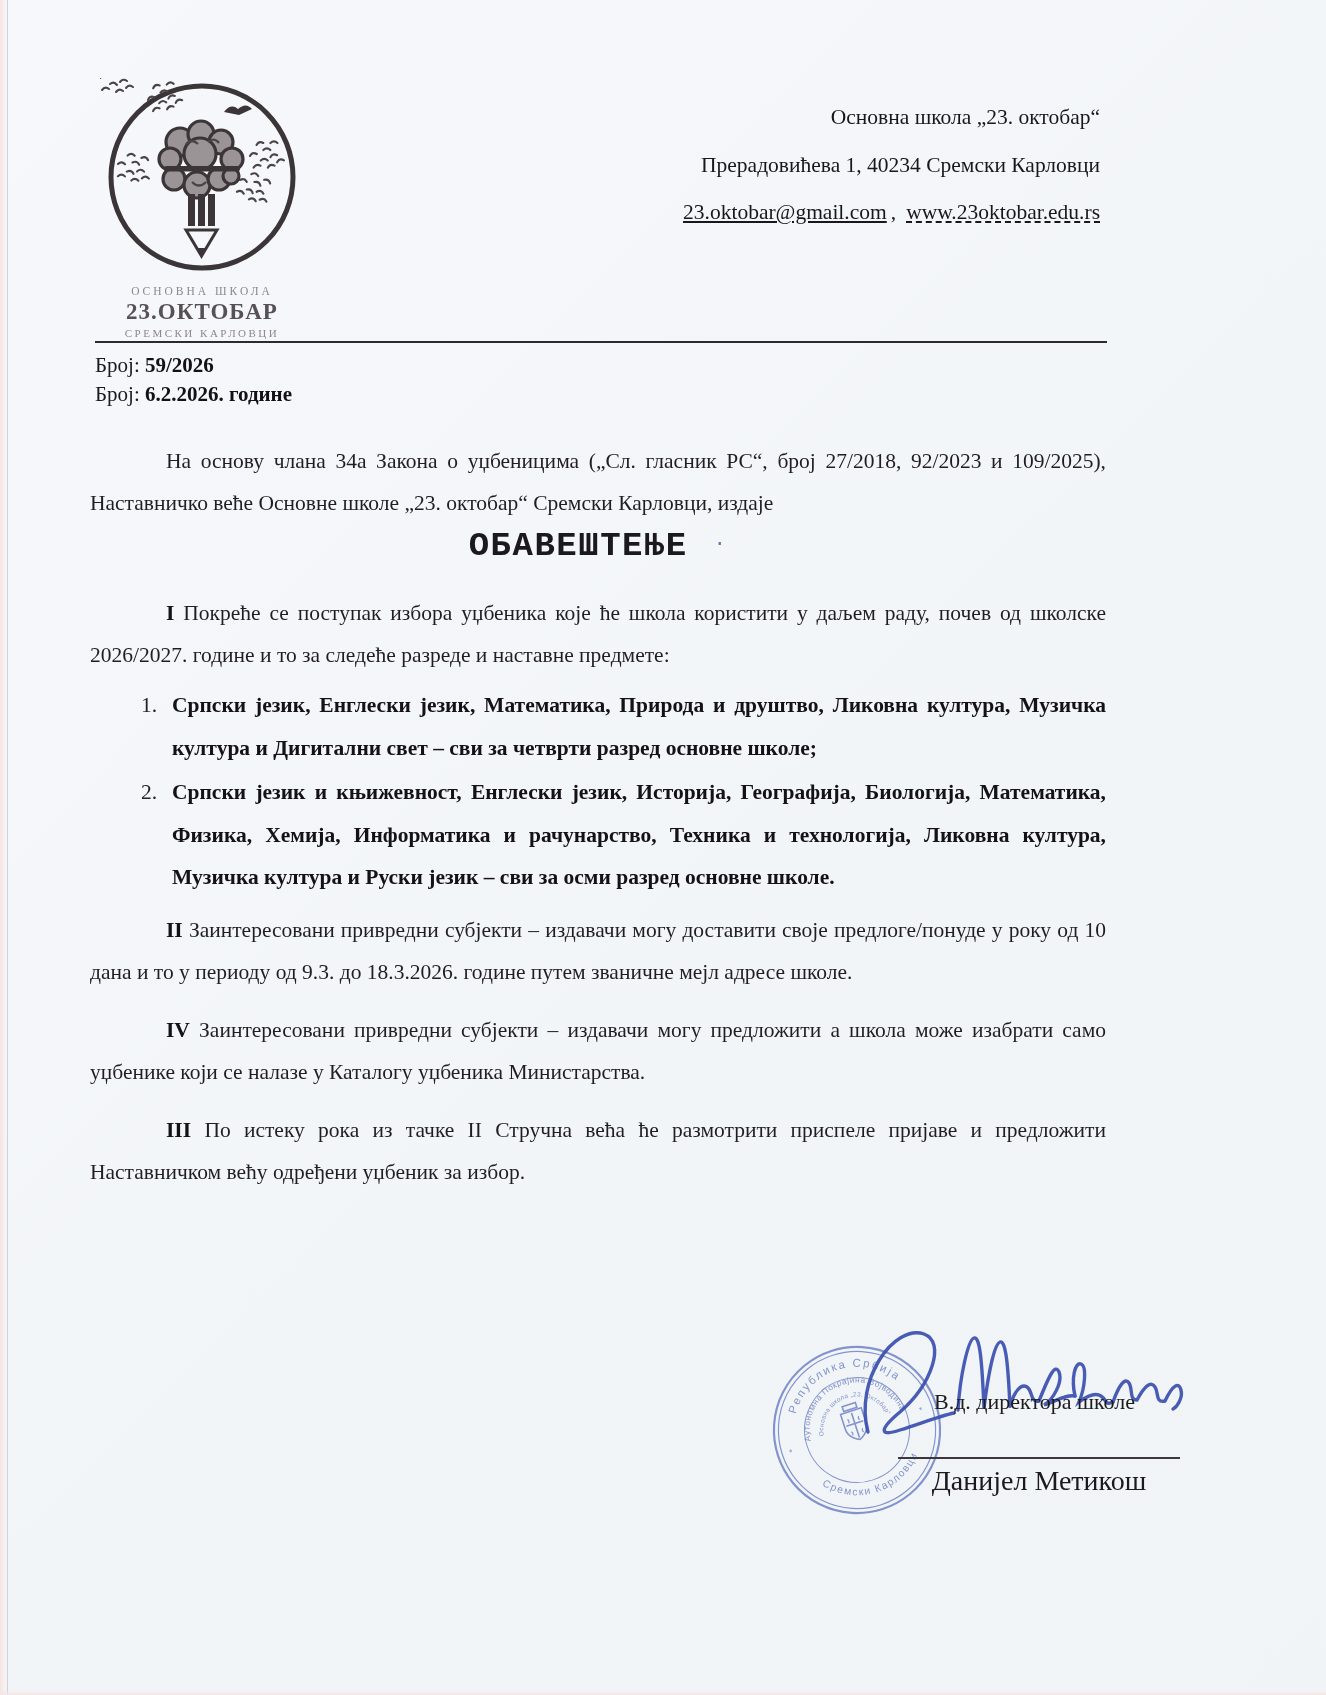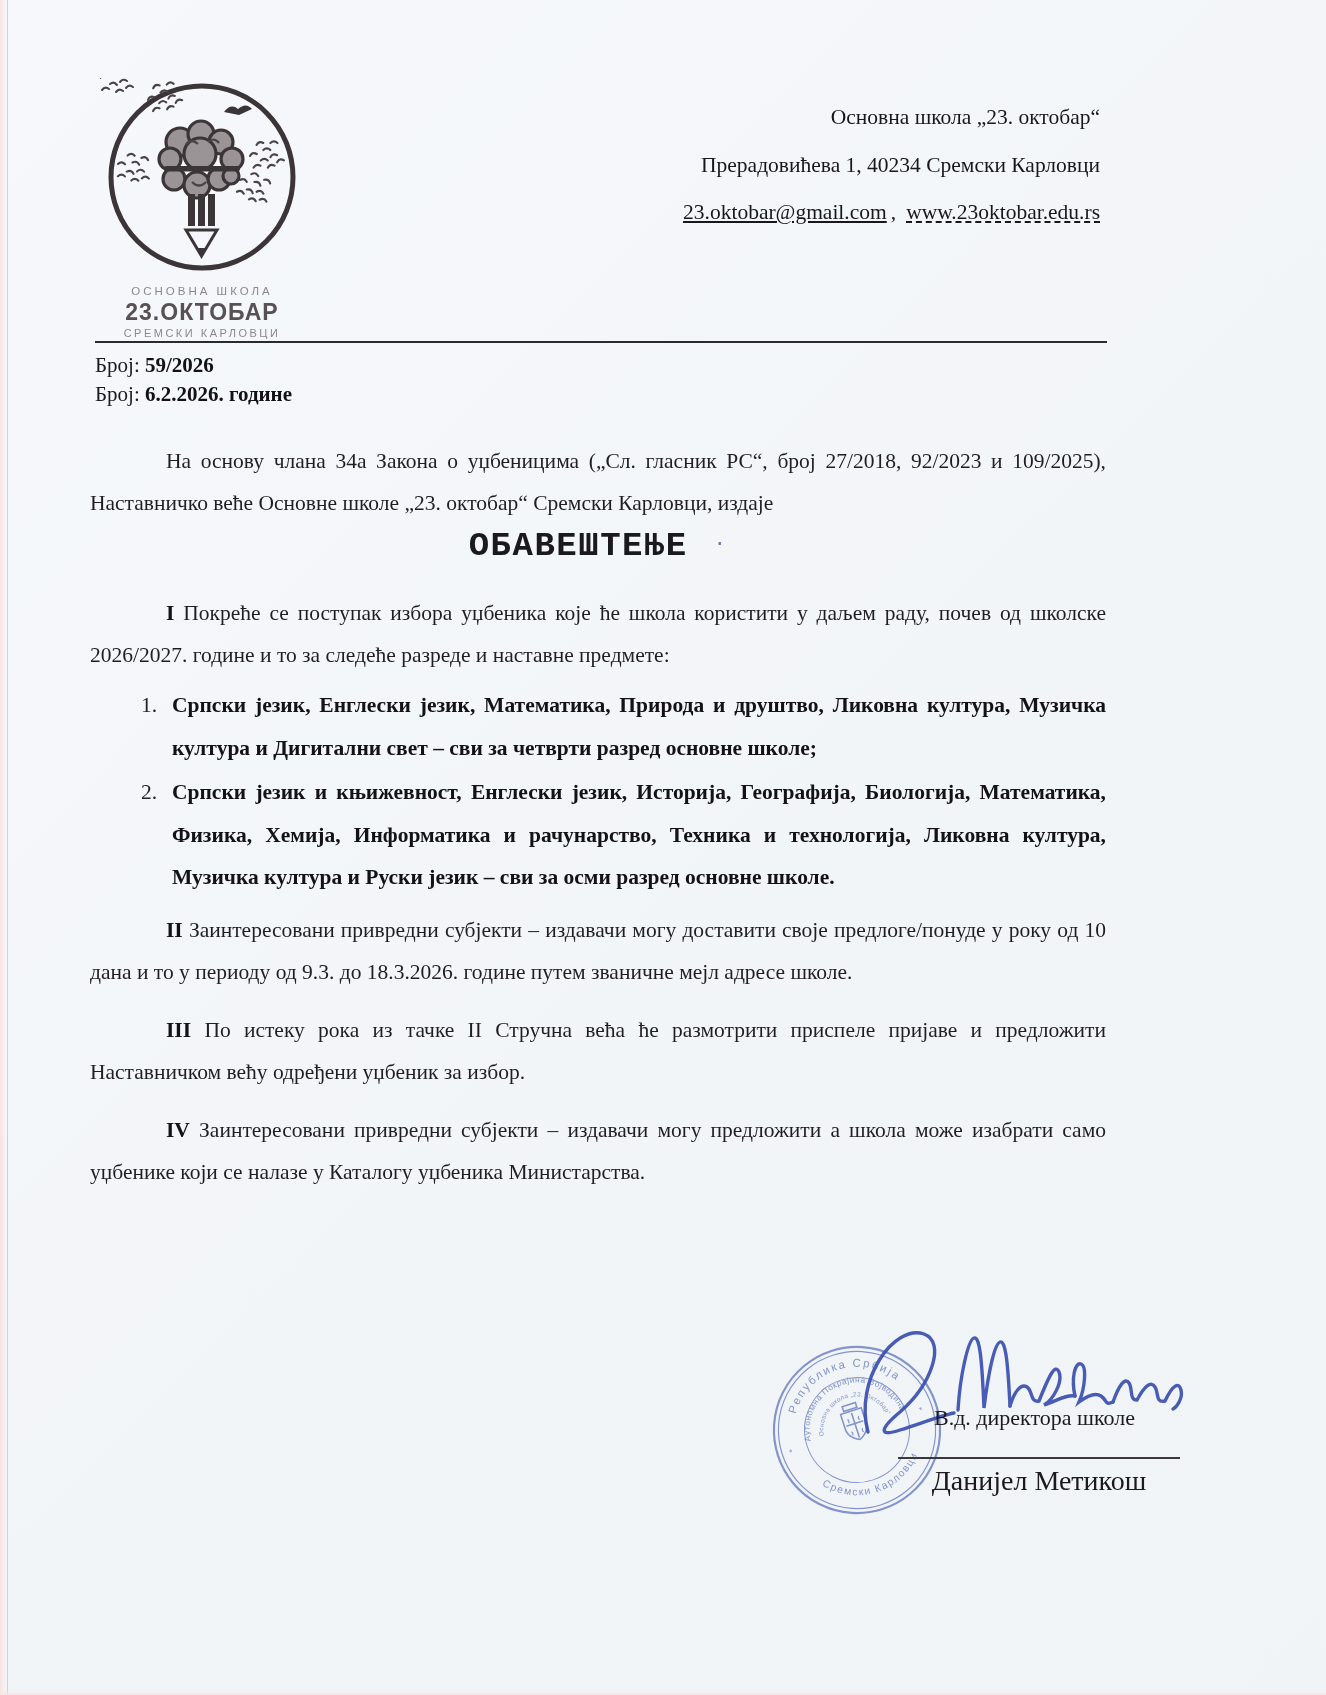--- a/index.html
+++ b/index.html
@@ -13,21 +13,21 @@
   }
   .page{position:absolute;inset:0;background:linear-gradient(135deg,#f6f8fb 0%,#f2f5f8 60%,#f1f4f7 100%);}
   .scan-edge-left{position:absolute;left:0;top:0;width:7px;height:100%;
     background:linear-gradient(to right,#f6e3e3,#f8f0f0 60%,rgba(255,255,255,0));border-right:1px solid #cfd2da;}
   .scan-edge-bottom{position:absolute;left:0;bottom:0;width:100%;height:5px;
     background:linear-gradient(to top,#f3e6e6,rgba(255,255,255,0));}
 
   
   .logo-block{position:absolute;left:92px;top:78px;width:220px;text-align:center;}
   .logo-block svg{display:block;margin:0 auto;}
-  .logo-caption{font-family:Liberation Sans, sans-serif;line-height:1.25;}
+  .logo-caption{font-family:Liberation Serif, serif;line-height:1.25;}
   .logo-cap-1{font-size:11.5px;letter-spacing:3px;color:#8d8789;margin-top:6px;}
   .logo-cap-2{font-size:23px;font-weight:bold;letter-spacing:1px;color:#575153;}
   .logo-cap-3{font-size:11px;letter-spacing:2.5px;color:#8d8789;}
 
   
   .header-contact{position:absolute;top:94px;right:226px;width:640px;
     text-align:right;font-size:21.5px;line-height:47.5px;color:#191719;}
   .header-contact .link{ text-decoration:underline; }
   .header-contact .link-dashed{ text-decoration:underline; text-decoration-style:dashed; }
   .email-sep{margin:0 10px 0 4px;}
@@ -50,21 +50,21 @@
   .textbook-list{margin:8px 0 0 82px;line-height:42.5px;font-weight:bold;color:#141215;}
   .list-item{position:relative;margin-top:2px;}
   .list-num{position:absolute;left:-31px;top:0;font-weight:normal;color:#232124;}
   .p-s2{margin-top:10px !important;}
   .p-s3{margin-top:16px !important;}
   .p-s4{margin-top:16px !important;}
 
   
   .signature-block{position:absolute;left:720px;top:1335px;width:500px;height:330px;}
   .stamp{position:absolute;left:48px;top:6px;opacity:.88;}
-  .sig-role{position:absolute;left:214px;top:70px;width:250px;font-size:22px;color:#1c1a1d;}
+  .sig-role{position:absolute;left:214px;top:54px;width:250px;font-size:22px;color:#1c1a1d;}
   .sig-scribble{position:absolute;left:120px;top:-25px;}
   .sig-line{position:absolute;left:178px;top:122px;width:282px;border-top:2px solid #3a383a;}
   .sig-name{position:absolute;left:178px;top:130px;width:282px;text-align:center;font-size:28px;color:#1b191c;}
 
   .stamp text{font-family:"Liberation Sans", sans-serif;fill:#7486c8;}
 </style>
 </head>
 <body>
 
 <div class="page">
@@ -170,28 +170,28 @@
         <span class="list-num">2.</span>
         <span>Српски језик и књижевност, Енглески језик, Историја, Географија, Биологија, Математика, Физика, Хемија, Информатика и рачунарство, Техника и технологија, Ликовна култура, Музичка култура и Руски језик – сви за осми разред основне школе.</span>
       </div>
     </div>
 
     <p class="indent p-s2">
       <b>II</b>
       <span>Заинтересовани привредни субјекти – издавачи могу доставити своје предлоге/понуде у року од 10 дана и то у периоду од 9.3. до 18.3.2026. године путем званичне мејл адресе школе.</span>
     </p>
 
+    <p class="indent p-s4">
+      <b>IV</b>
+      <span>Заинтересовани привредни субјекти – издавачи могу предложити а школа може изабрати само уџбенике који се налазе у Каталогу уџбеника Министарства.</span>
+    </p>
+
     <p class="indent p-s3">
       <b>III</b>
       <span>По истеку рока из тачке II Стручна већа ће размотрити приспеле пријаве и предложити Наставничком већу одређени уџбеник за избор.</span>
-    </p>
-
-    <p class="indent p-s4">
-      <b>IV</b>
-      <span>Заинтересовани привредни субјекти – издавачи могу предложити а школа може изабрати само уџбенике који се налазе у Каталогу уџбеника Министарства.</span>
     </p>
   </div>
 
   <div class="signature-block">
 
     <svg class="stamp" width="178" height="178" viewBox="-90 -90 180 180">
       <g transform="rotate(-18)" stroke="#7486c8" fill="none">
         <circle r="84" stroke-width="2.2"></circle>
         <circle r="79.5" stroke-width="1.2"></circle>
         <circle r="53" stroke-width="1"></circle>

